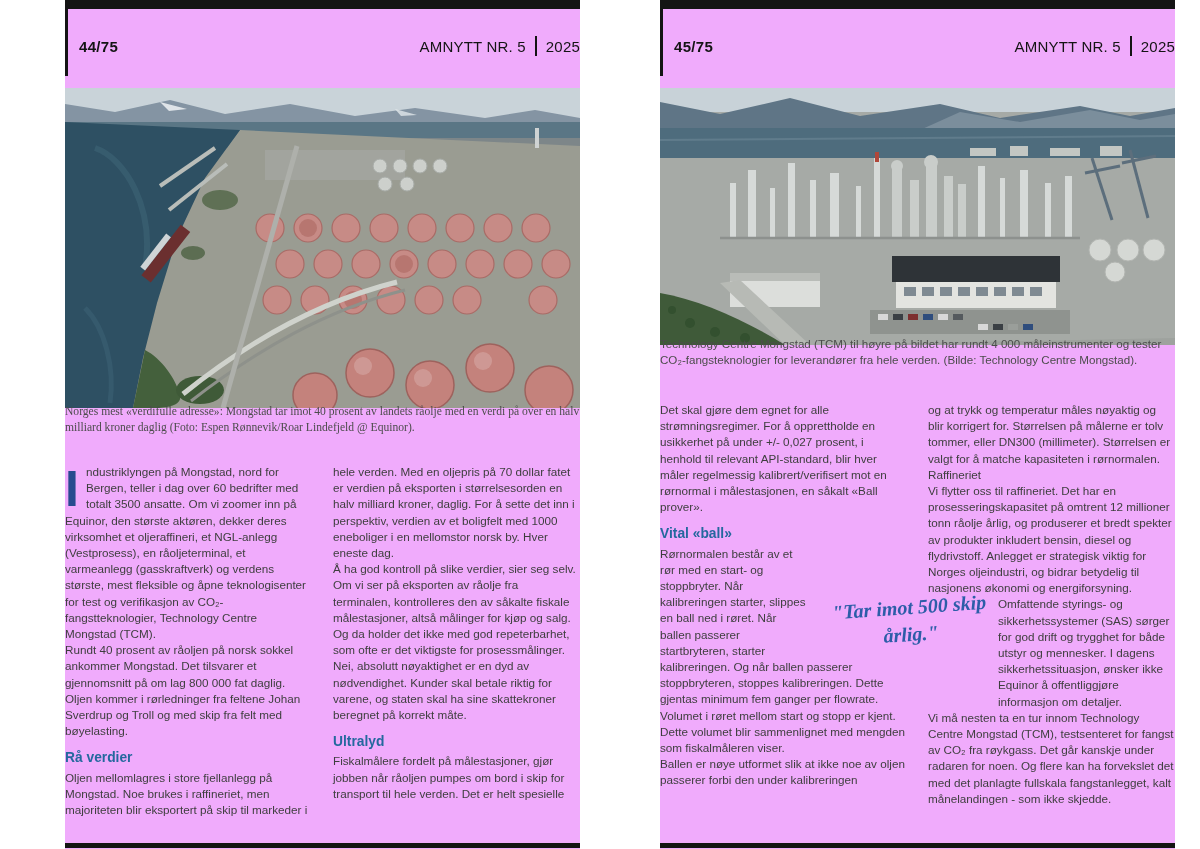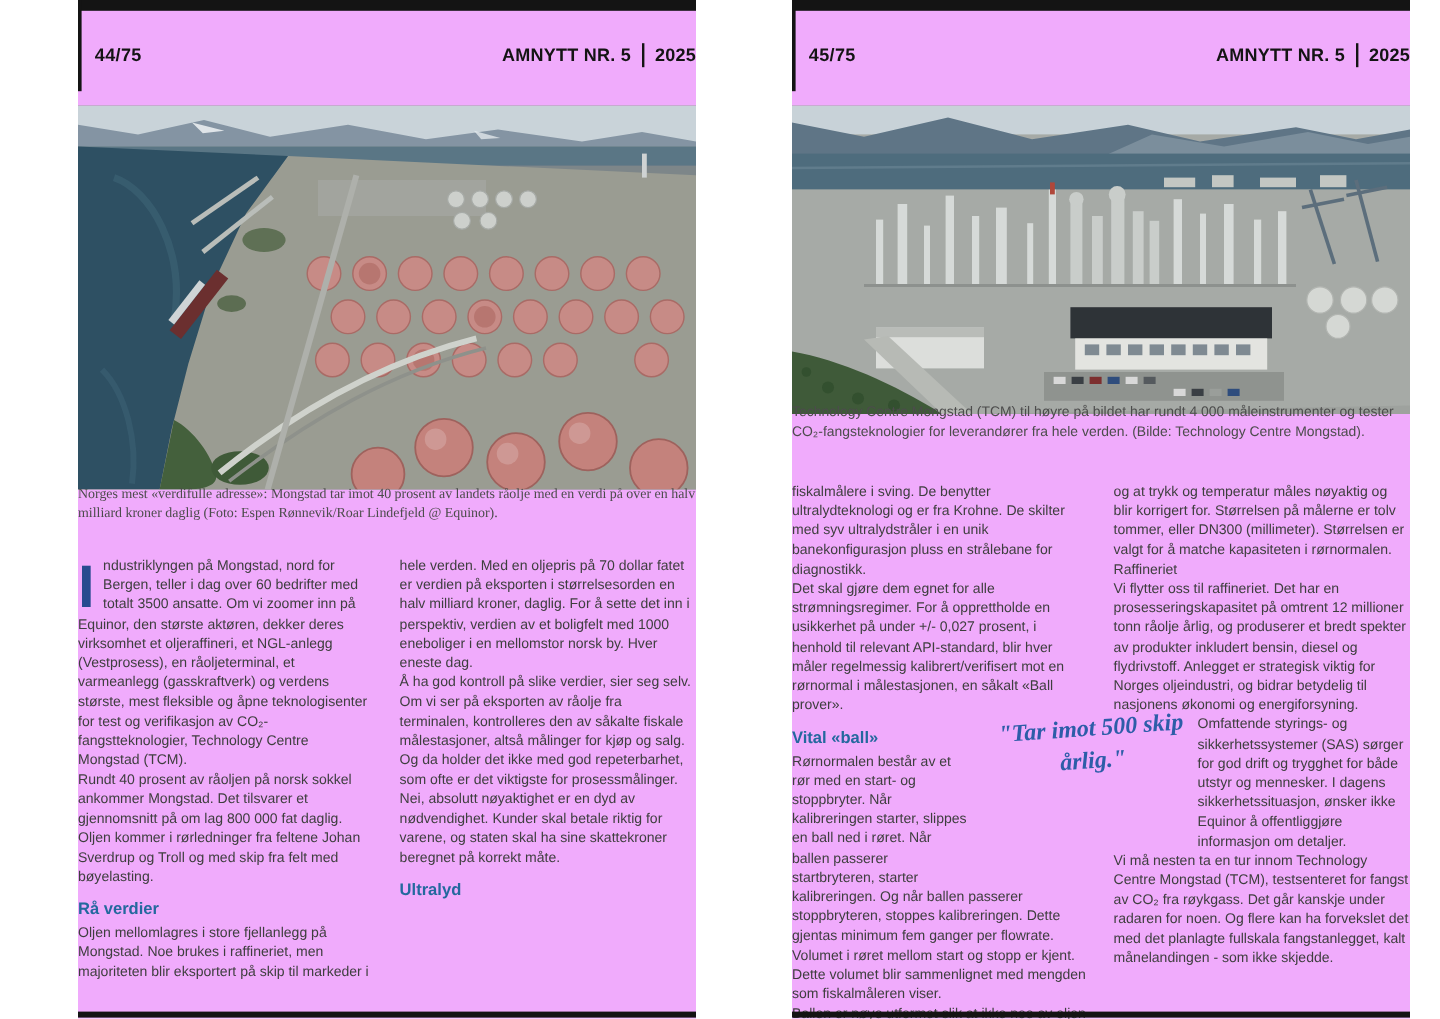--- a/index.html
+++ b/index.html
@@ -8,21 +8,21 @@
     background:#ffffff;font-family:"Liberation Sans",sans-serif;
   }
   .page{position:absolute;top:0;width:515px;height:849px;background:#f0abfc;}
   #left-page{left:65px;}
   #right-page{left:660px;}
   .top-bar{position:absolute;top:0;left:0;right:0;height:9px;background:#141414;}
   .side-bar{position:absolute;top:0;left:0;width:3px;height:76px;background:#141414;}
   .bottom-bar{position:absolute;top:843px;left:0;right:0;height:5px;background:#141414;}
   .header{position:absolute;top:36px;left:0;right:0;display:flex;justify-content:space-between;align-items:center;}
   .page-num{font-weight:bold;font-size:15px;color:#141414;padding-left:14px;letter-spacing:.3px;}
-  .masthead{font-weight:bold;font-size:15px;color:#141414;display:flex;align-items:center;gap:9px;letter-spacing:.2px;}
+  .masthead{font-weight:normal;font-size:15px;color:#141414;display:flex;align-items:center;gap:9px;letter-spacing:.2px;}
   .masthead .divider{width:2px;height:20px;background:#141414;}
   .photo{position:absolute;left:0;right:0;overflow:hidden;background:#9aa0a0;}
   .photo svg{display:block;width:100%;height:100%;}
   #left-photo{top:88px;height:320px;}
   #right-photo{top:88px;height:257px;}
   .caption{position:absolute;left:0;right:0;font-size:11.6px;line-height:16px;color:#4c4c4c;}
   #left-caption{top:404px;font-family:Liberation Serif, serif;}
   #right-caption{top:336px;}
   .body{position:absolute;left:0;right:0;display:flex;gap:22px;}
   #left-body{top:464px;}
@@ -144,20 +144,21 @@
         <span class="dropcap">I</span><span>ndustriklyngen på Mongstad, nord for Bergen, teller i dag over 60 bedrifter med totalt 3500 ansatte. Om vi zoomer inn på Equinor, den største aktøren, dekker deres virksomhet et oljeraffineri, et NGL-anlegg (Vestprosess), en råoljeterminal, et varmeanlegg (gasskraftverk) og verdens største, mest fleksible og åpne teknologisenter for test og verifikasjon av CO₂-fangstteknologier, Technology Centre Mongstad (TCM).</span>
       </div>
       <div class="para">Rundt 40 prosent av råoljen på norsk sokkel ankommer Mongstad. Det tilsvarer et gjennomsnitt på om lag 800 000 fat daglig. Oljen kommer i rørledninger fra feltene Johan Sverdrup og Troll og med skip fra felt med bøyelasting.</div>
       <div class="subhead">Rå verdier</div>
       <div class="para">Oljen mellomlagres i store fjellanlegg på Mongstad. Noe brukes i raffineriet, men majoriteten blir eksportert på skip til markeder i</div>
     </div>
     <div class="col">
       <div class="para">hele verden. Med en oljepris på 70 dollar fatet er verdien på eksporten i størrelsesorden en halv milliard kroner, daglig. For å sette det inn i perspektiv, verdien av et boligfelt med 1000 eneboliger i en mellomstor norsk by. Hver eneste dag.</div>
       <div class="para">Å ha god kontroll på slike verdier, sier seg selv. Om vi ser på eksporten av råolje fra terminalen, kontrolleres den av såkalte fiskale målestasjoner, altså målinger for kjøp og salg. Og da holder det ikke med god repeterbarhet, som ofte er det viktigste for prosessmålinger. Nei, absolutt nøyaktighet er en dyd av nødvendighet. Kunder skal betale riktig for varene, og staten skal ha sine skattekroner beregnet på korrekt måte.</div>
       <div class="subhead">Ultralyd</div>
+      <div class="para">Fiskalmålere fordelt på målestasjoner, gjør jobben når råoljen pumpes om bord i skip for transport til hele verden. Det er helt spesielle</div>
     </div>
   </div>
   <div class="bottom-bar"></div>
 </div>
 
 <div class="page" id="right-page">
   <div class="top-bar"></div>
   <div class="side-bar"></div>
   <div class="header">
     <span class="page-num">45/75</span>
@@ -256,21 +257,20 @@
         <circle cx="12" cy="222" r="4"></circle>
       </g>
       <path d="M125,257 L60,195 L80,192 L150,257 Z" fill="#b7bab5"></path>
       <path d="M160,257 L515,250 L515,257 Z" fill="#9ea29e"></path>
     </svg>
   </div>
   <div class="caption" id="right-caption">Technology Centre Mongstad (TCM) til høyre på bildet har rundt 4 000 måleinstrumenter og tester CO₂-fangsteknologier for leverandører fra hele verden. (Bilde: Technology Centre Mongstad).</div>
 
   <div class="body" id="right-body">
     <div class="col">
-      <div class="para">fiskalmålere i sving. De benytter ultralydteknologi og er fra Krohne. De skilter med syv ultralydstråler i en unik banekonfigurasjon pluss en strålebane for diagnostikk.</div>
       <div class="para">Det skal gjøre dem egnet for alle strømningsregimer. For å opprettholde en usikkerhet på under +/- 0,027 prosent, i henhold til relevant API-standard, blir hver måler regelmessig kalibrert/verifisert mot en rørnormal i målestasjonen, en såkalt «Ball prover».</div>
       <div class="subhead">Vital «ball»</div>
       <div class="para">
         <span class="spacer-right"></span><span>Rørnormalen består av et rør med en start- og stoppbryter. Når kalibreringen starter, slippes en ball ned i røret. Når ballen passerer startbryteren, starter kalibreringen. Og når ballen passerer stoppbryteren, stoppes kalibreringen. Dette gjentas minimum fem ganger per flowrate. Volumet i røret mellom start og stopp er kjent. Dette volumet blir sammenlignet med mengden som fiskalmåleren viser.</span>
       </div>
       <div class="para">Ballen er nøye utformet slik at ikke noe av oljen passerer forbi den under kalibreringen</div>
     </div>
     <div class="col">
       <div class="para">og at trykk og temperatur måles nøyaktig og blir korrigert for. Størrelsen på målerne er tolv tommer, eller DN300 (millimeter). Størrelsen er valgt for å matche kapasiteten i rørnormalen.</div>
       <div class="para">Raffineriet</div>

